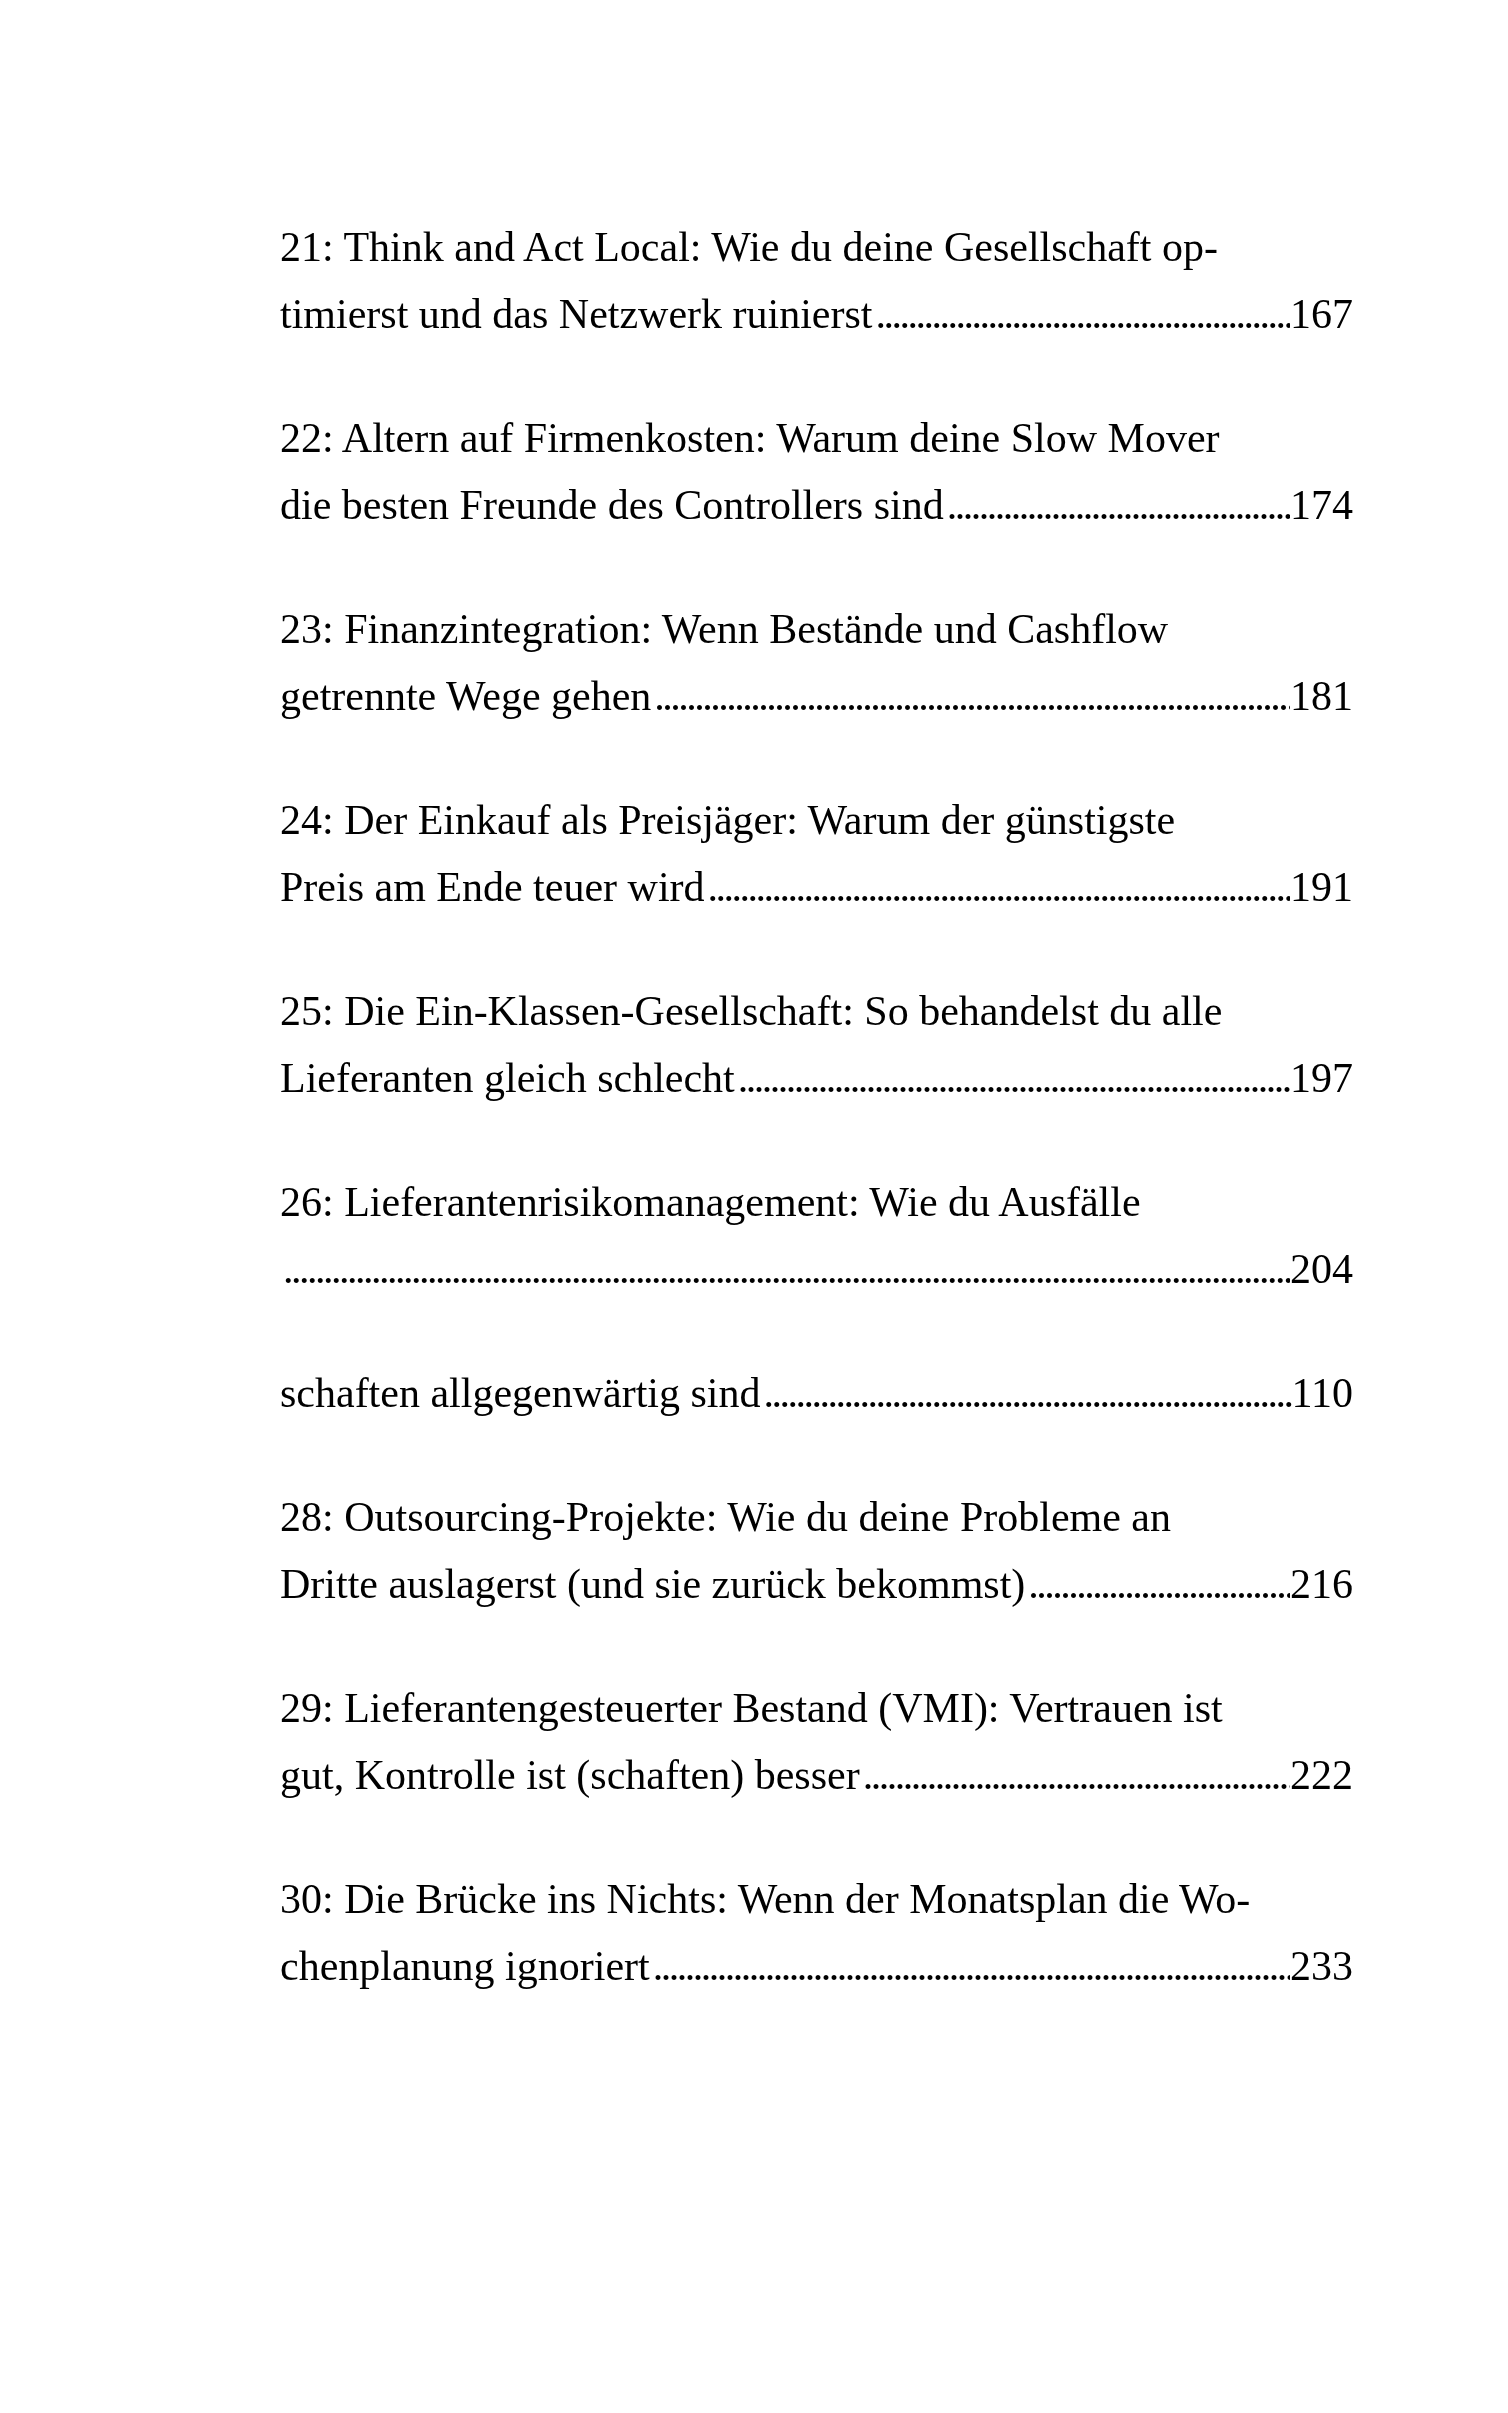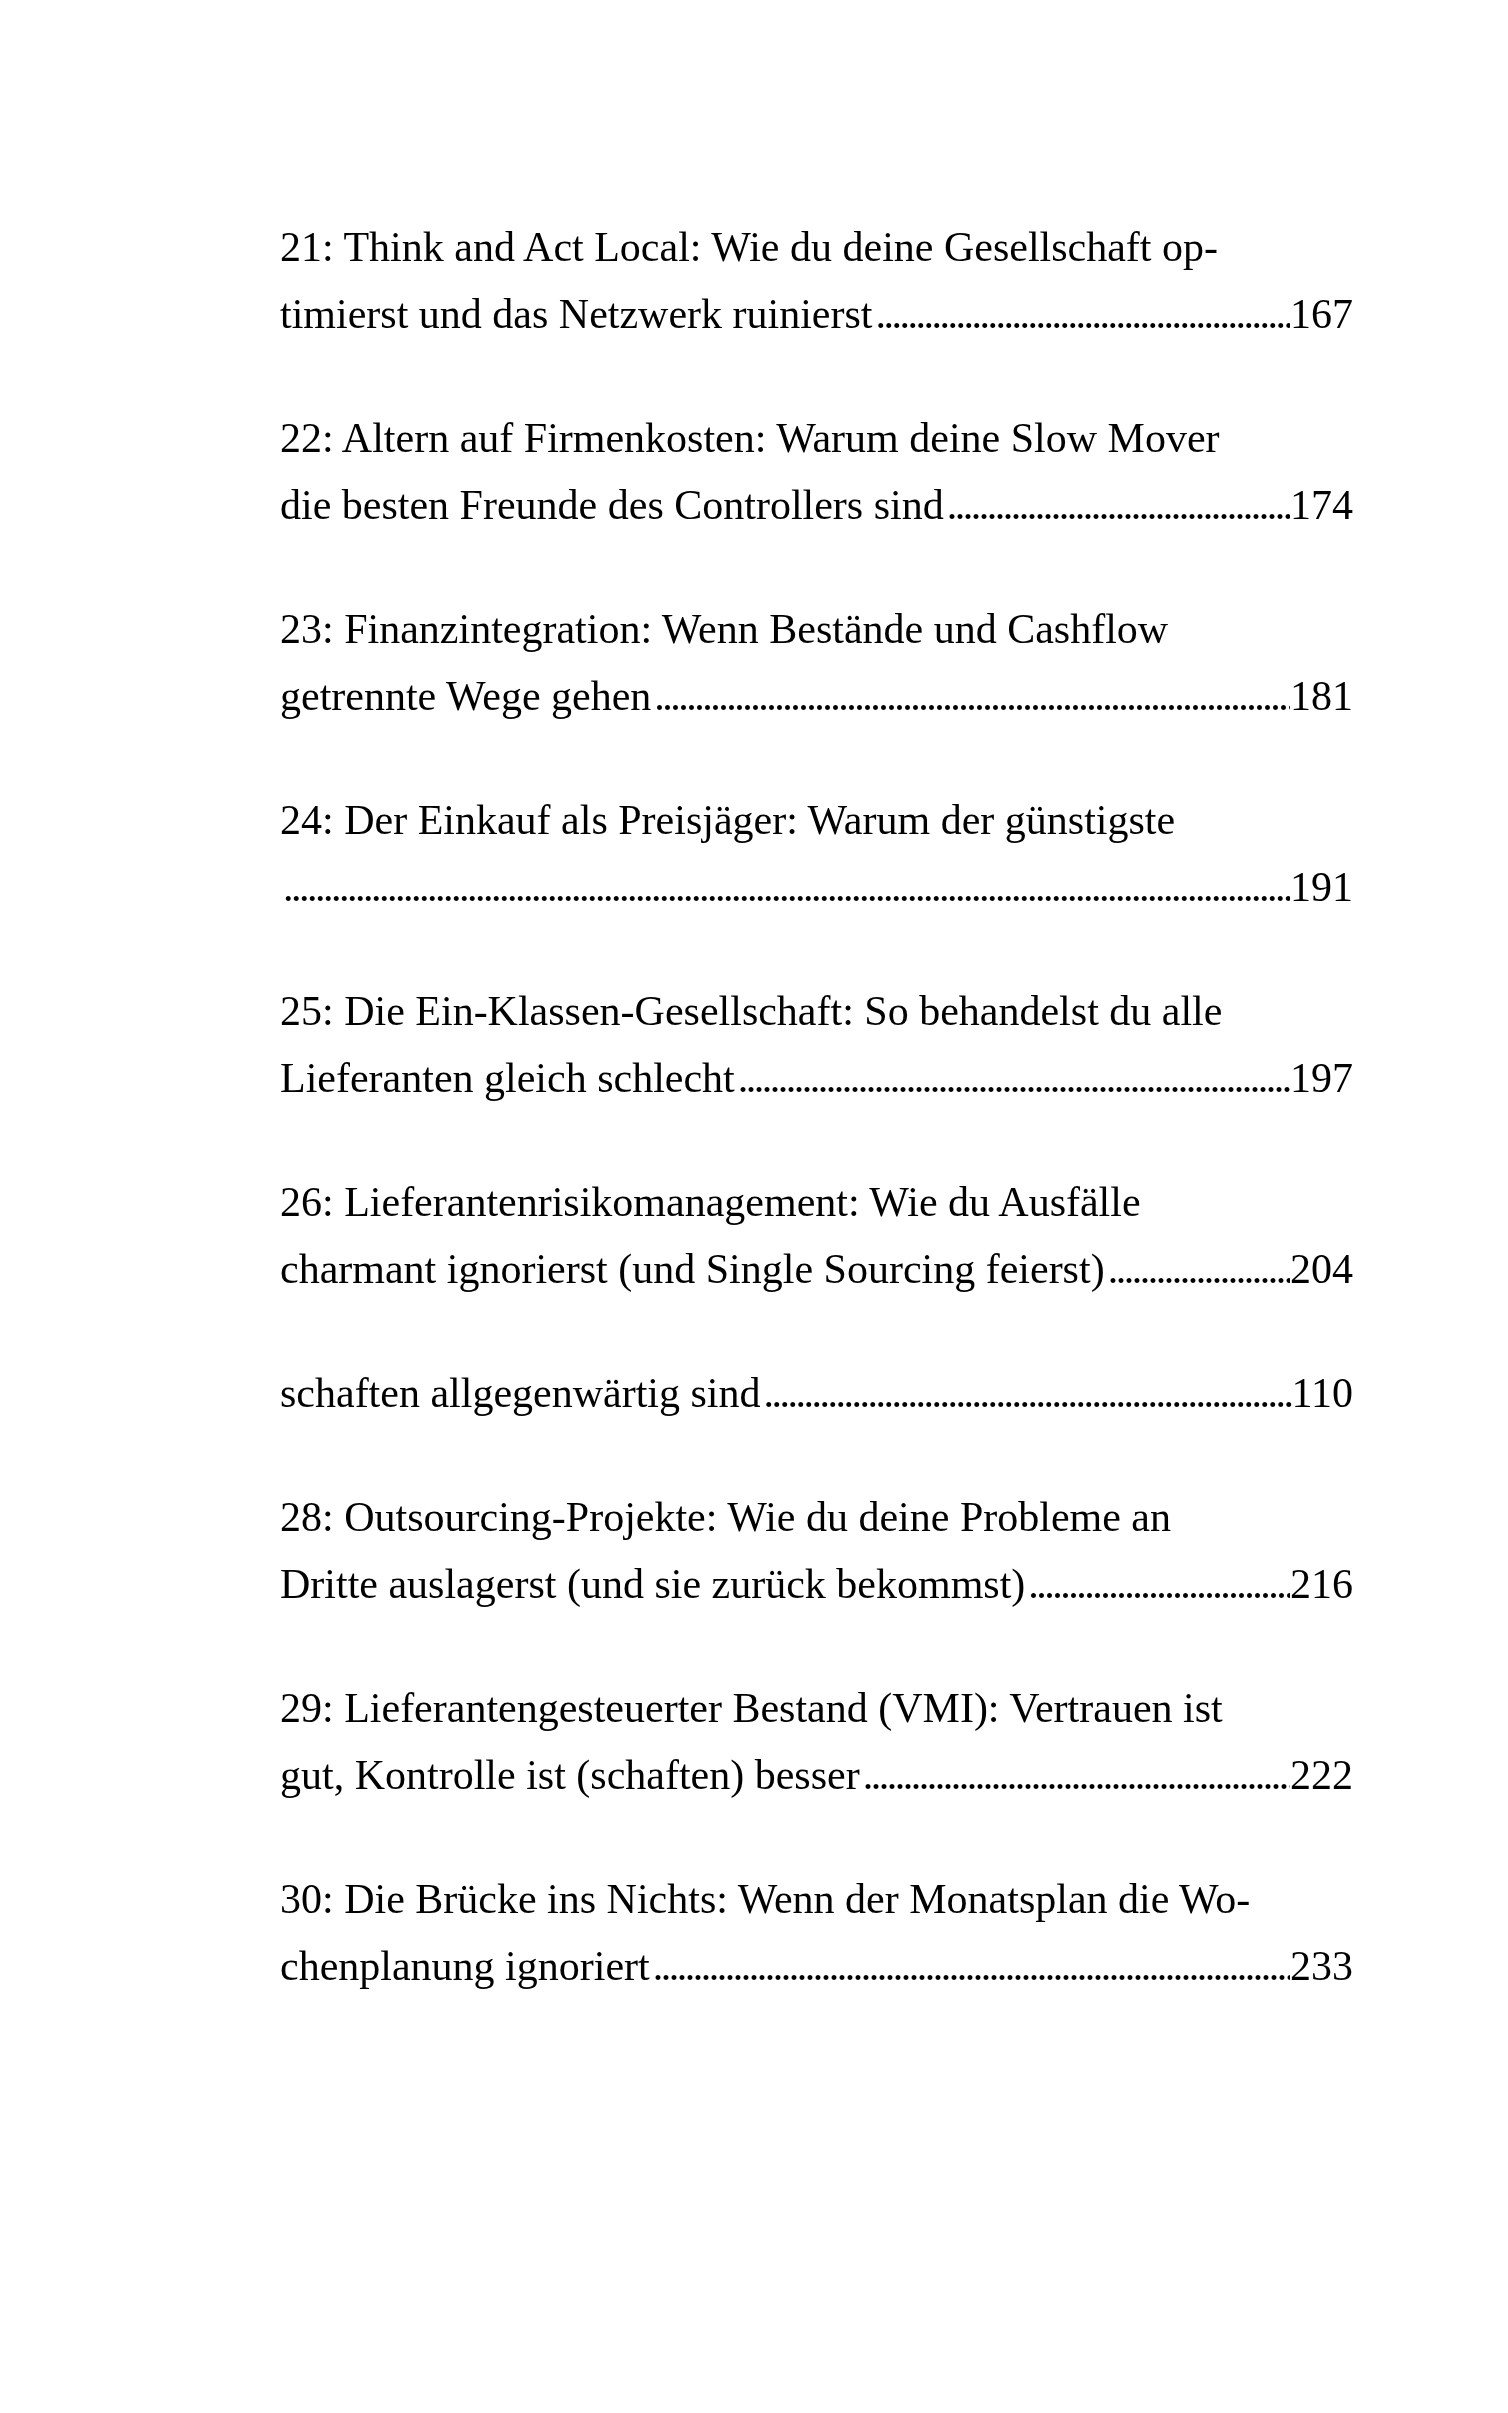--- a/index.html
+++ b/index.html
@@ -83,38 +83,38 @@
       <span class="toc-line2">
         <span class="toc-line2-text">getrennte Wege gehen</span>
         <span class="dot-leader"><span>................................................................................................................................................................</span></span>
         <span class="page-number">181</span>
       </span>
     </div>
 
     <div class="toc-entry">
       <span class="toc-line1">24: Der Einkauf als Preisjäger: Warum der günstigste</span>
       <span class="toc-line2">
+        <span class="toc-line2-text">Preis am Ende teuer wird</span>
         <span class="dot-leader"><span>................................................................................................................................................................</span></span>
         <span class="page-number">191</span>
       </span>
     </div>
 
     <div class="toc-entry">
       <span class="toc-line1">25: Die Ein-Klassen-Gesellschaft: So behandelst du alle</span>
       <span class="toc-line2">
         <span class="toc-line2-text">Lieferanten gleich schlecht</span>
         <span class="dot-leader"><span>................................................................................................................................................................</span></span>
         <span class="page-number">197</span>
       </span>
     </div>
 
     <div class="toc-entry">
       <span class="toc-line1">26: Lieferantenrisikomanagement: Wie du Ausfälle</span>
       <span class="toc-line2">
-        <span class="toc-line2-text">charmant ignorierst (und Single Sourcing feierst)</span>
         <span class="dot-leader"><span>................................................................................................................................................................</span></span>
         <span class="page-number">204</span>
       </span>
     </div>
 
     <div class="toc-entry">
       <span class="toc-line2">
         <span class="toc-line2-text">schaften allgegenwärtig sind</span>
         <span class="dot-leader"><span>................................................................................................................................................................</span></span>
         <span class="page-number">110</span>

